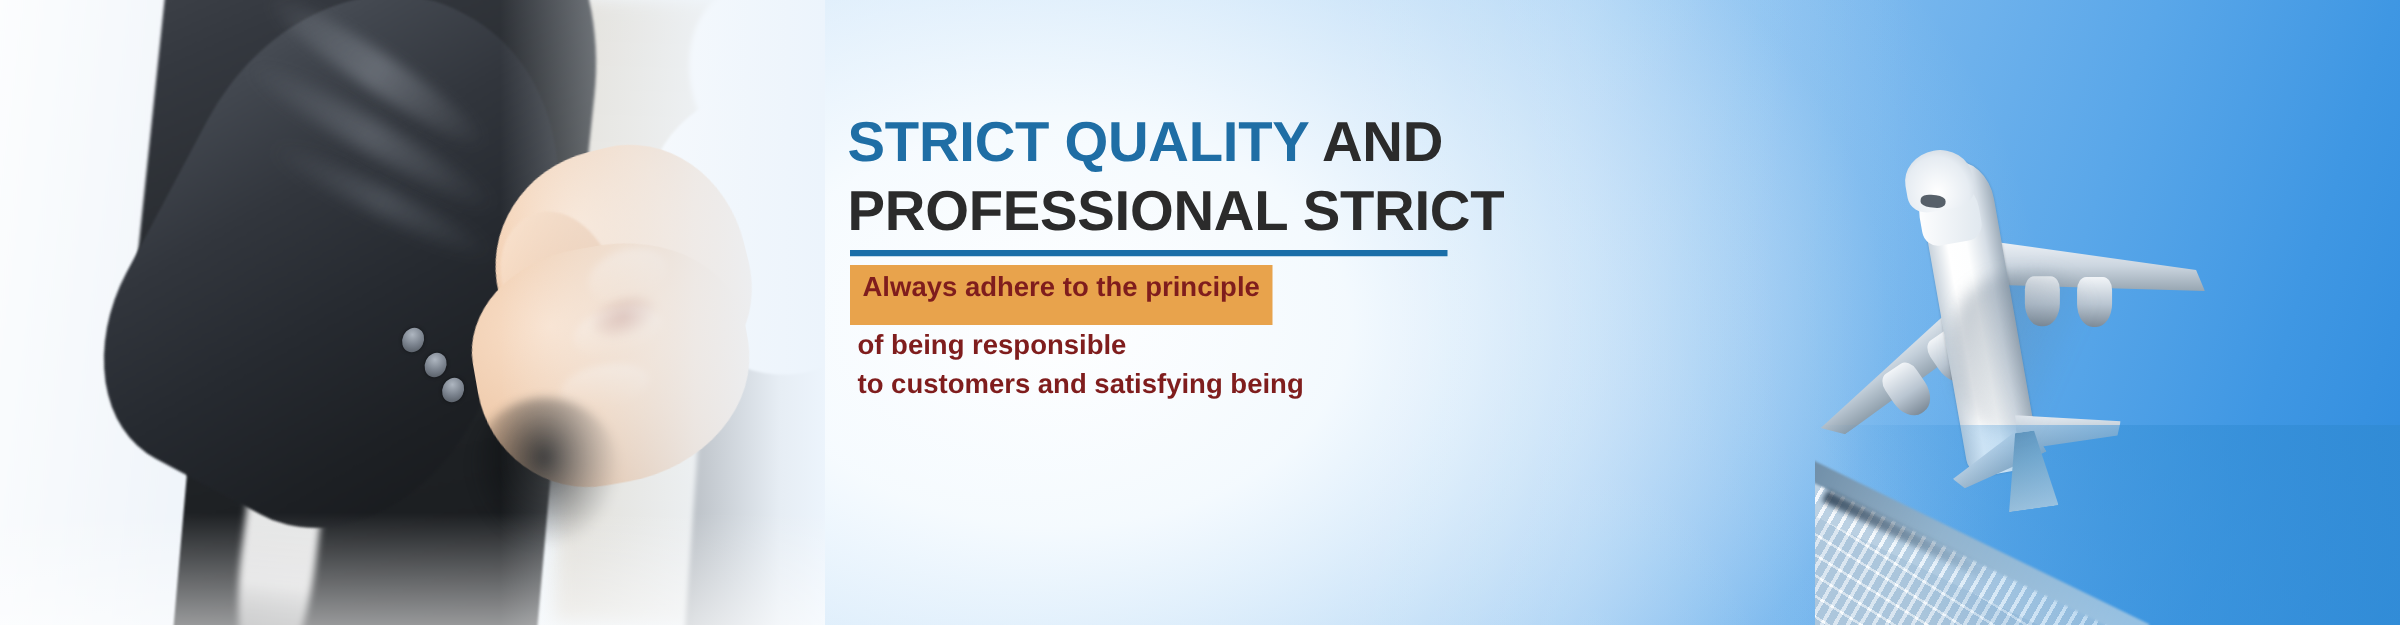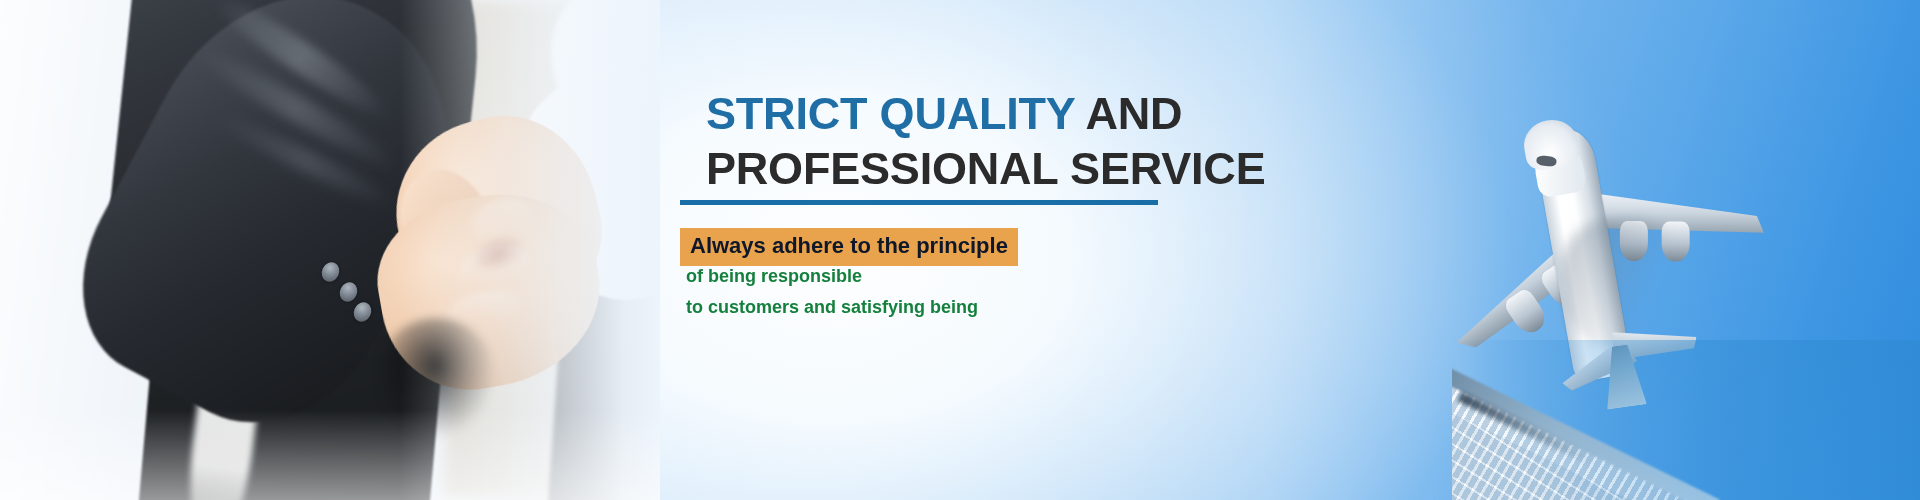--- a/index.html
+++ b/index.html
@@ -418,44 +418,44 @@
     width:520px;
     font-size:45px;
     font-weight:bold;
     letter-spacing:-0.2px;
     line-height:55px;
     color:#2b2b2b;
     white-space:nowrap;
   }
   .headline .hl-blue { color:#1f6ea5; }
   .headline .hl-dark { color:#2b2b2b; }
-  .headline-l1, .headline-l2 { display:block;margin-left:28px; }
+  .headline-l1, .headline-l2 { display:block; }
 
   .divider {
     position:absolute; left:2px; top:200px;
     width:478px; height:5px;
     background:#1a6ea8;
   }
 
   .badge {
-    position:absolute; left:2px; top:228px;
+    position:absolute; left:2px; top:212px;
     display:inline-block;
-    padding:5px 10px 7px 10px;
+    padding:5px 10px 17px 10px;
     background:#e8a34c;
-    color:#0f172a;
+    color:#7f1d1d;
     font-size:22px;
     font-weight:bold;
     line-height:26px;
     white-space:nowrap;
   }
 
   .sub-line {
     position:absolute; left:8px;
-    color:#15803d;
-    font-size:18px;
+    color:#7f1d1d;
+    font-size:22px;
     font-weight:bold;
     line-height:26px;
     white-space:nowrap;
   }
   .sub-line.s1 { top:263px; }
   .sub-line.s2 { top:294px; }
 </style>
 </head>
 <body>
 
@@ -521,21 +521,21 @@
     <div class="tower-face2"></div>
     <div class="tower-edge"></div>
     <div class="tower-dark"></div>
     <div class="tower-fade"></div>
   </div>
 
   <div class="content">
 
     <div class="headline">
       <span class="headline-l1"><span class="hl-blue">STRICT QUALITY</span><span class="hl-dark"> AND</span></span>
-      <span class="headline-l2 hl-dark">PROFESSIONAL SERVICE</span>
+      <span class="headline-l2 hl-dark">PROFESSIONAL STRICT</span>
     </div>
 
     <div class="divider"></div>
 
     <div class="badge">Always adhere to the principle</div>
 
     <div class="sub-line s1">of being responsible</div>
     <div class="sub-line s2">to customers and satisfying being</div>
 
   </div>

